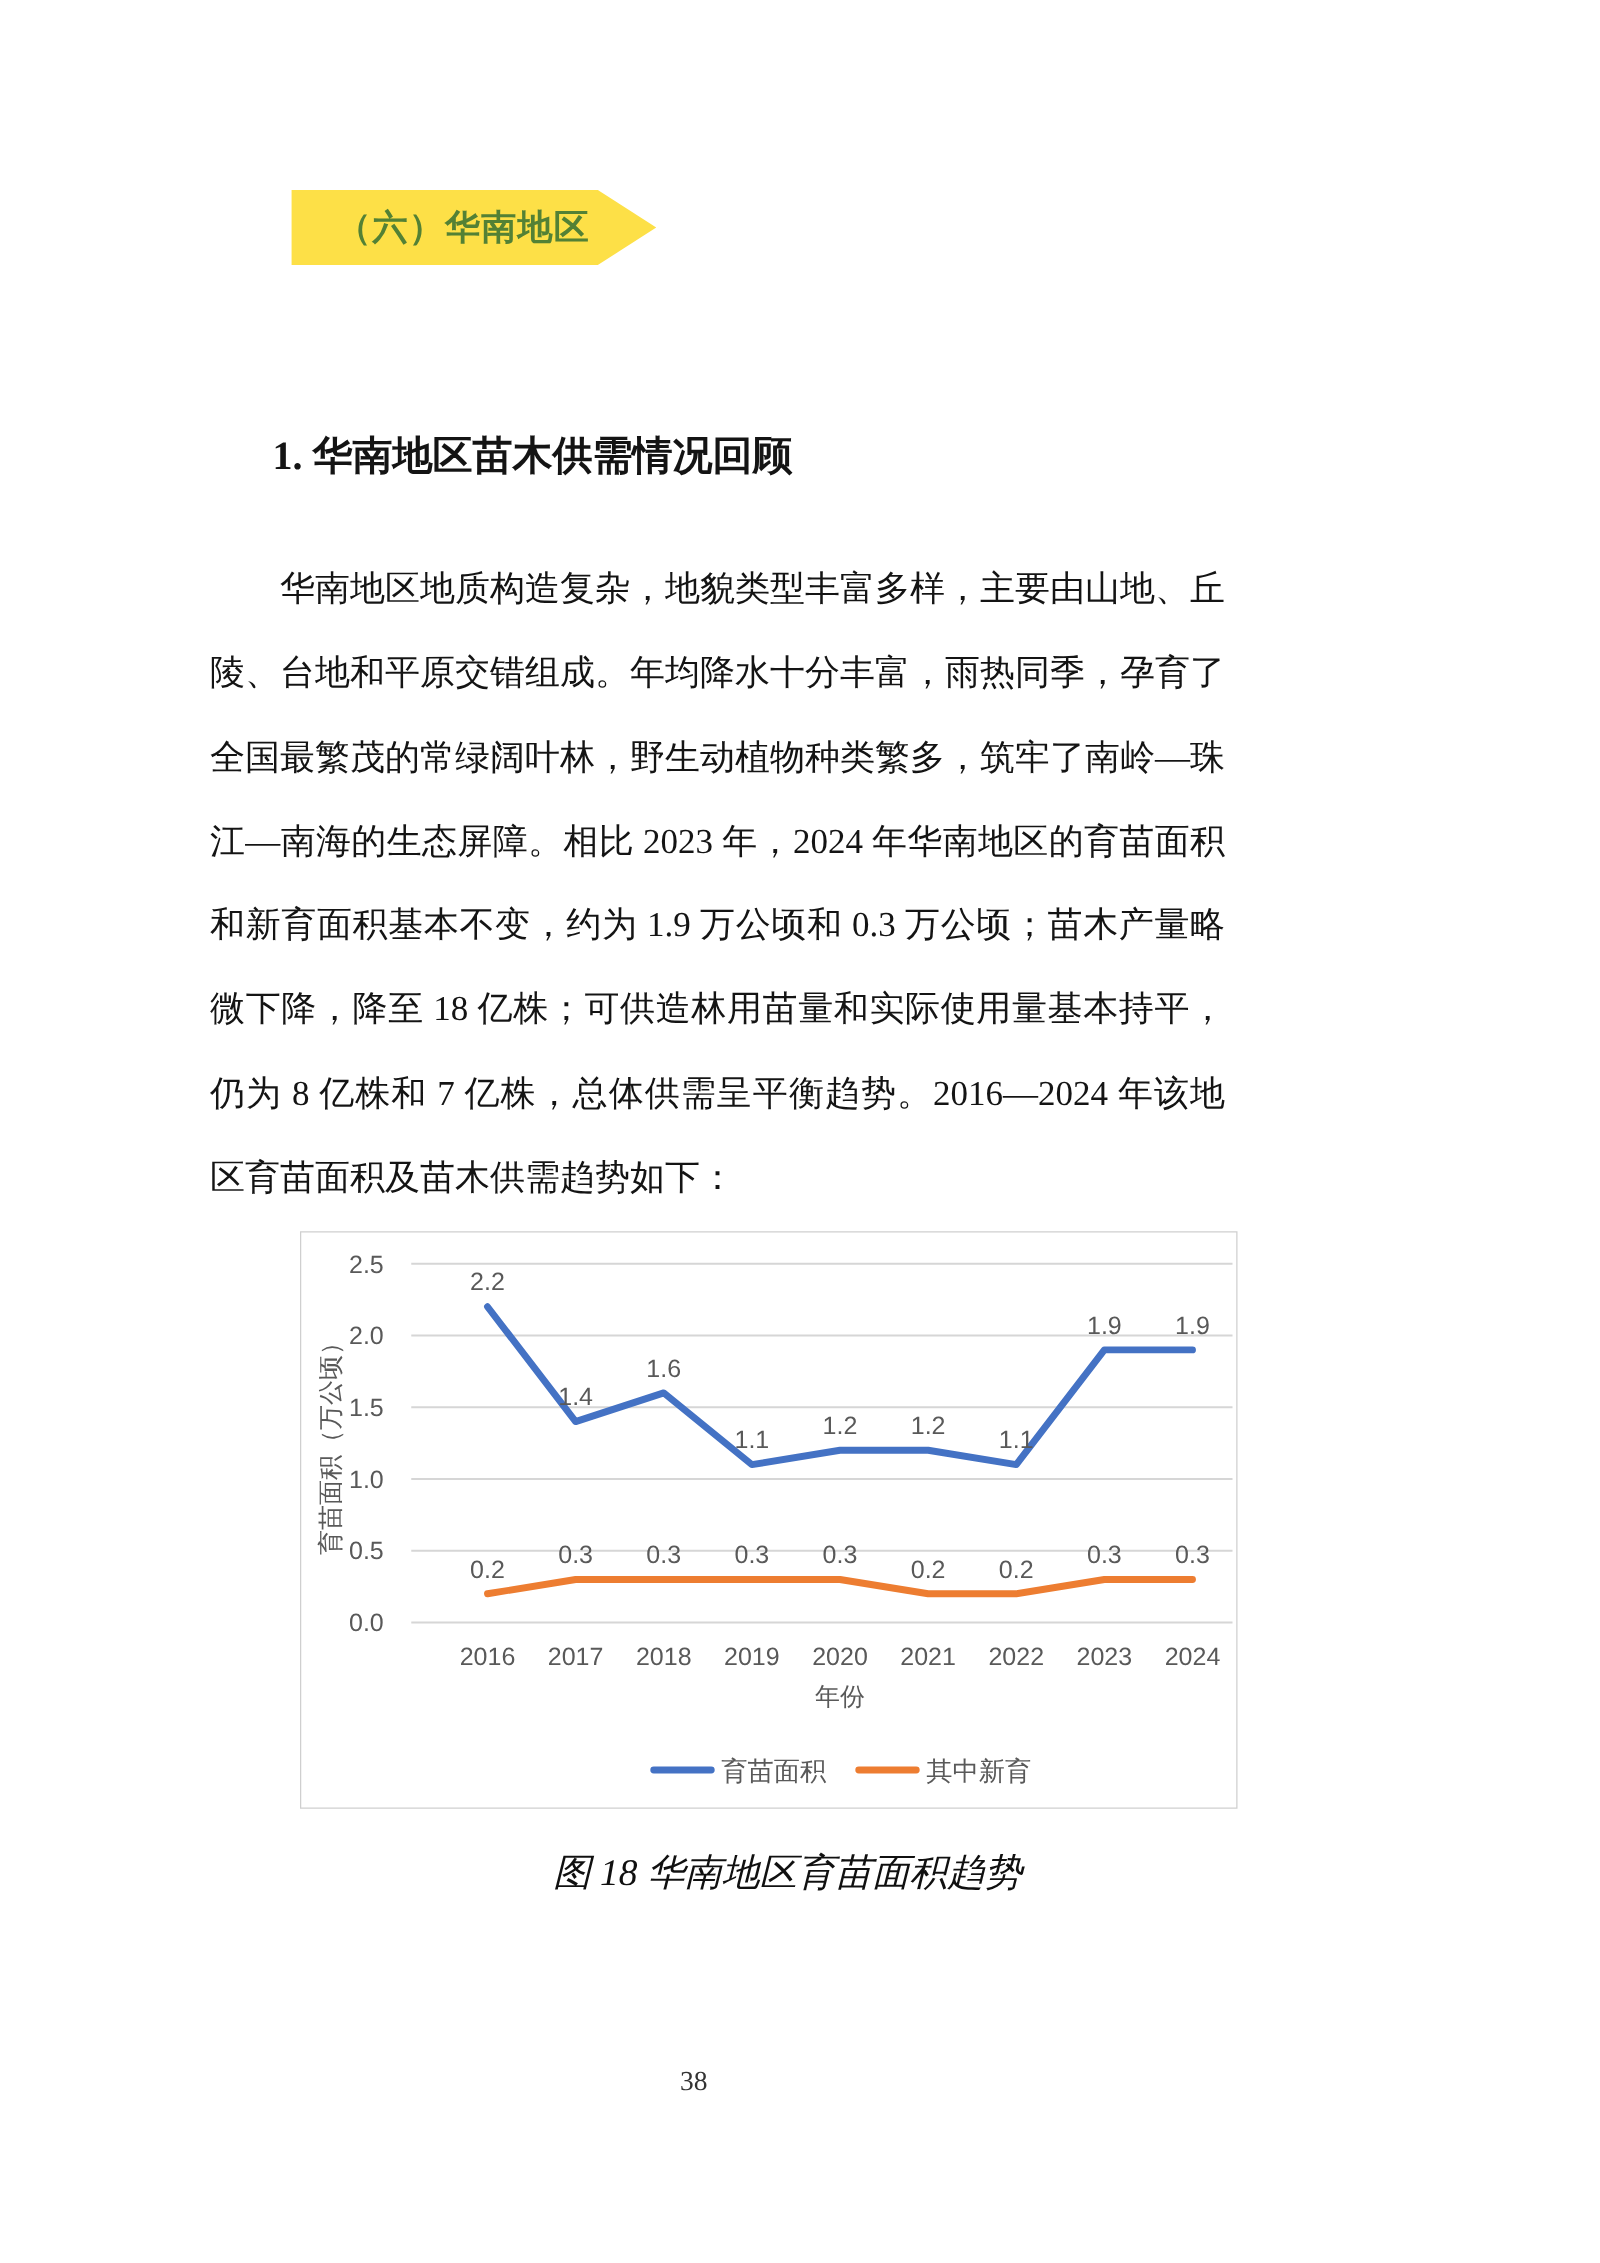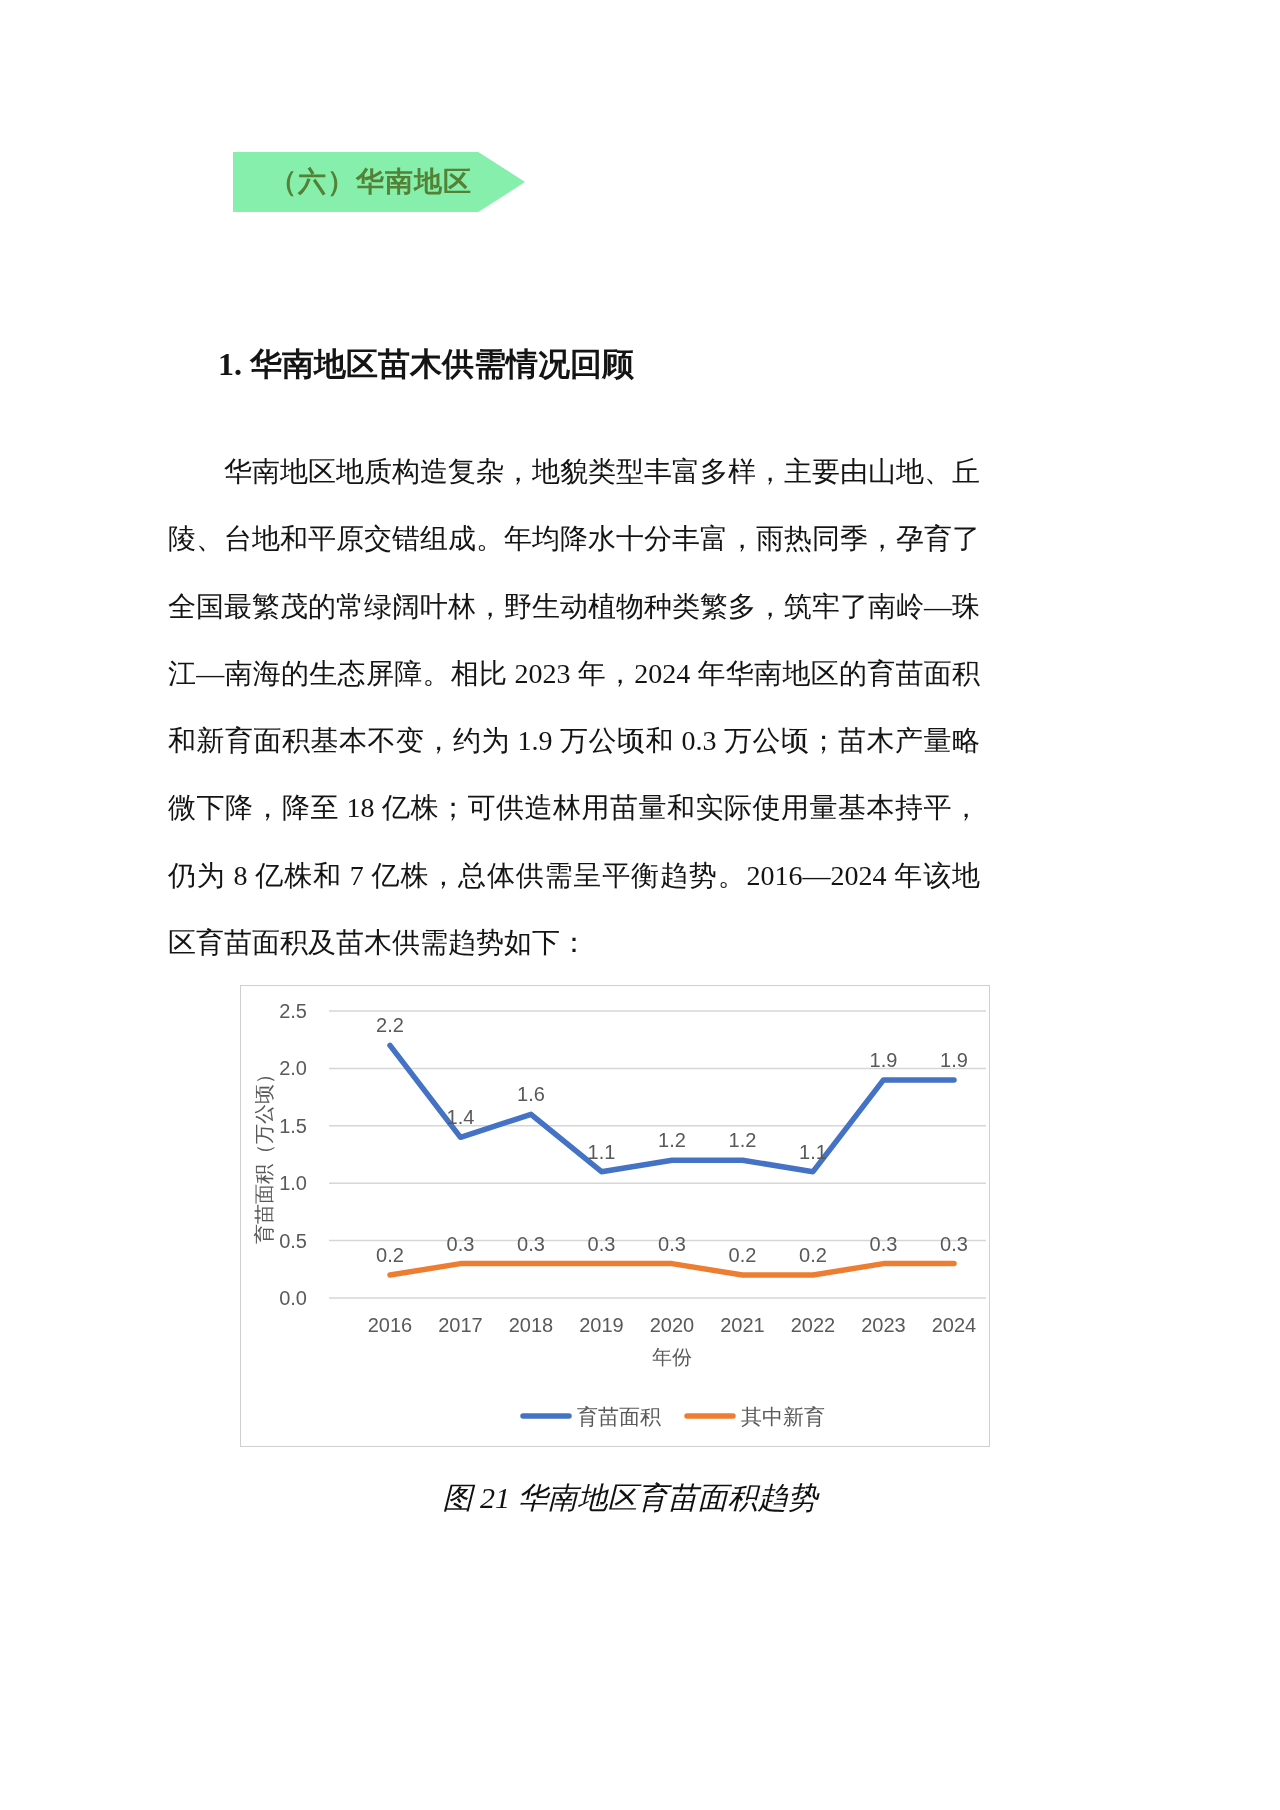--- a/index.html
+++ b/index.html
@@ -4,21 +4,21 @@
 <style>
   html,body { margin:0; padding:0; }
   body {
     width:1280px; height:1810px; background:#ffffff; position:relative;
     font-family:"Liberation Serif","DejaVu Serif",serif; color:#141414;
   }
   .page { position:absolute; left:0; top:0; width:1280px; height:1810px; overflow:hidden; }
 
   .banner {
     position:absolute; left:233px; top:152px; width:292px; height:60px;
-    background:#86efac;
+    background:#fde047;
     clip-path:polygon(0 0, 84% 0, 100% 50%, 84% 100%, 0 100%);
     display:flex; align-items:center; box-sizing:border-box; padding-left:36px;
   }
   .banner-label {
     color:#538135; font-weight:bold; font-size:28px; letter-spacing:1px;
     font-family:"Liberation Sans","DejaVu Sans",sans-serif;
   }
 
   .intro-p {
     position:absolute; left:168px; top:234px; width:812px; margin:0;
@@ -107,16 +107,17 @@
         <text x="501.5" y="276.0" text-anchor="middle" font-size="20" fill="#595959">0.2</text>
         <text x="572" y="276.0" text-anchor="middle" font-size="20" fill="#595959">0.2</text>
         <text x="642.5" y="264.6" text-anchor="middle" font-size="20" fill="#595959">0.3</text>
         <text x="713" y="264.6" text-anchor="middle" font-size="20" fill="#595959">0.3</text>
         <line x1="282" y1="430" x2="328" y2="430" stroke="#4472C4" stroke-width="5.5" stroke-linecap="round"></line>
         <text x="336" y="438" font-size="21" fill="#595959">育苗面积</text>
         <line x1="446" y1="430" x2="492" y2="430" stroke="#ED7D31" stroke-width="5.5" stroke-linecap="round"></line>
         <text x="500" y="438" font-size="21" fill="#595959">其中新育</text>
       </svg></div>
 
-  <p class="figure-caption">图 21  华南地区育苗面积趋势</p>
+  <p class="figure-caption">图 18  华南地区育苗面积趋势</p>
 
+  <div class="page-number">38</div>
 
 </div>
 
 </body></html>

